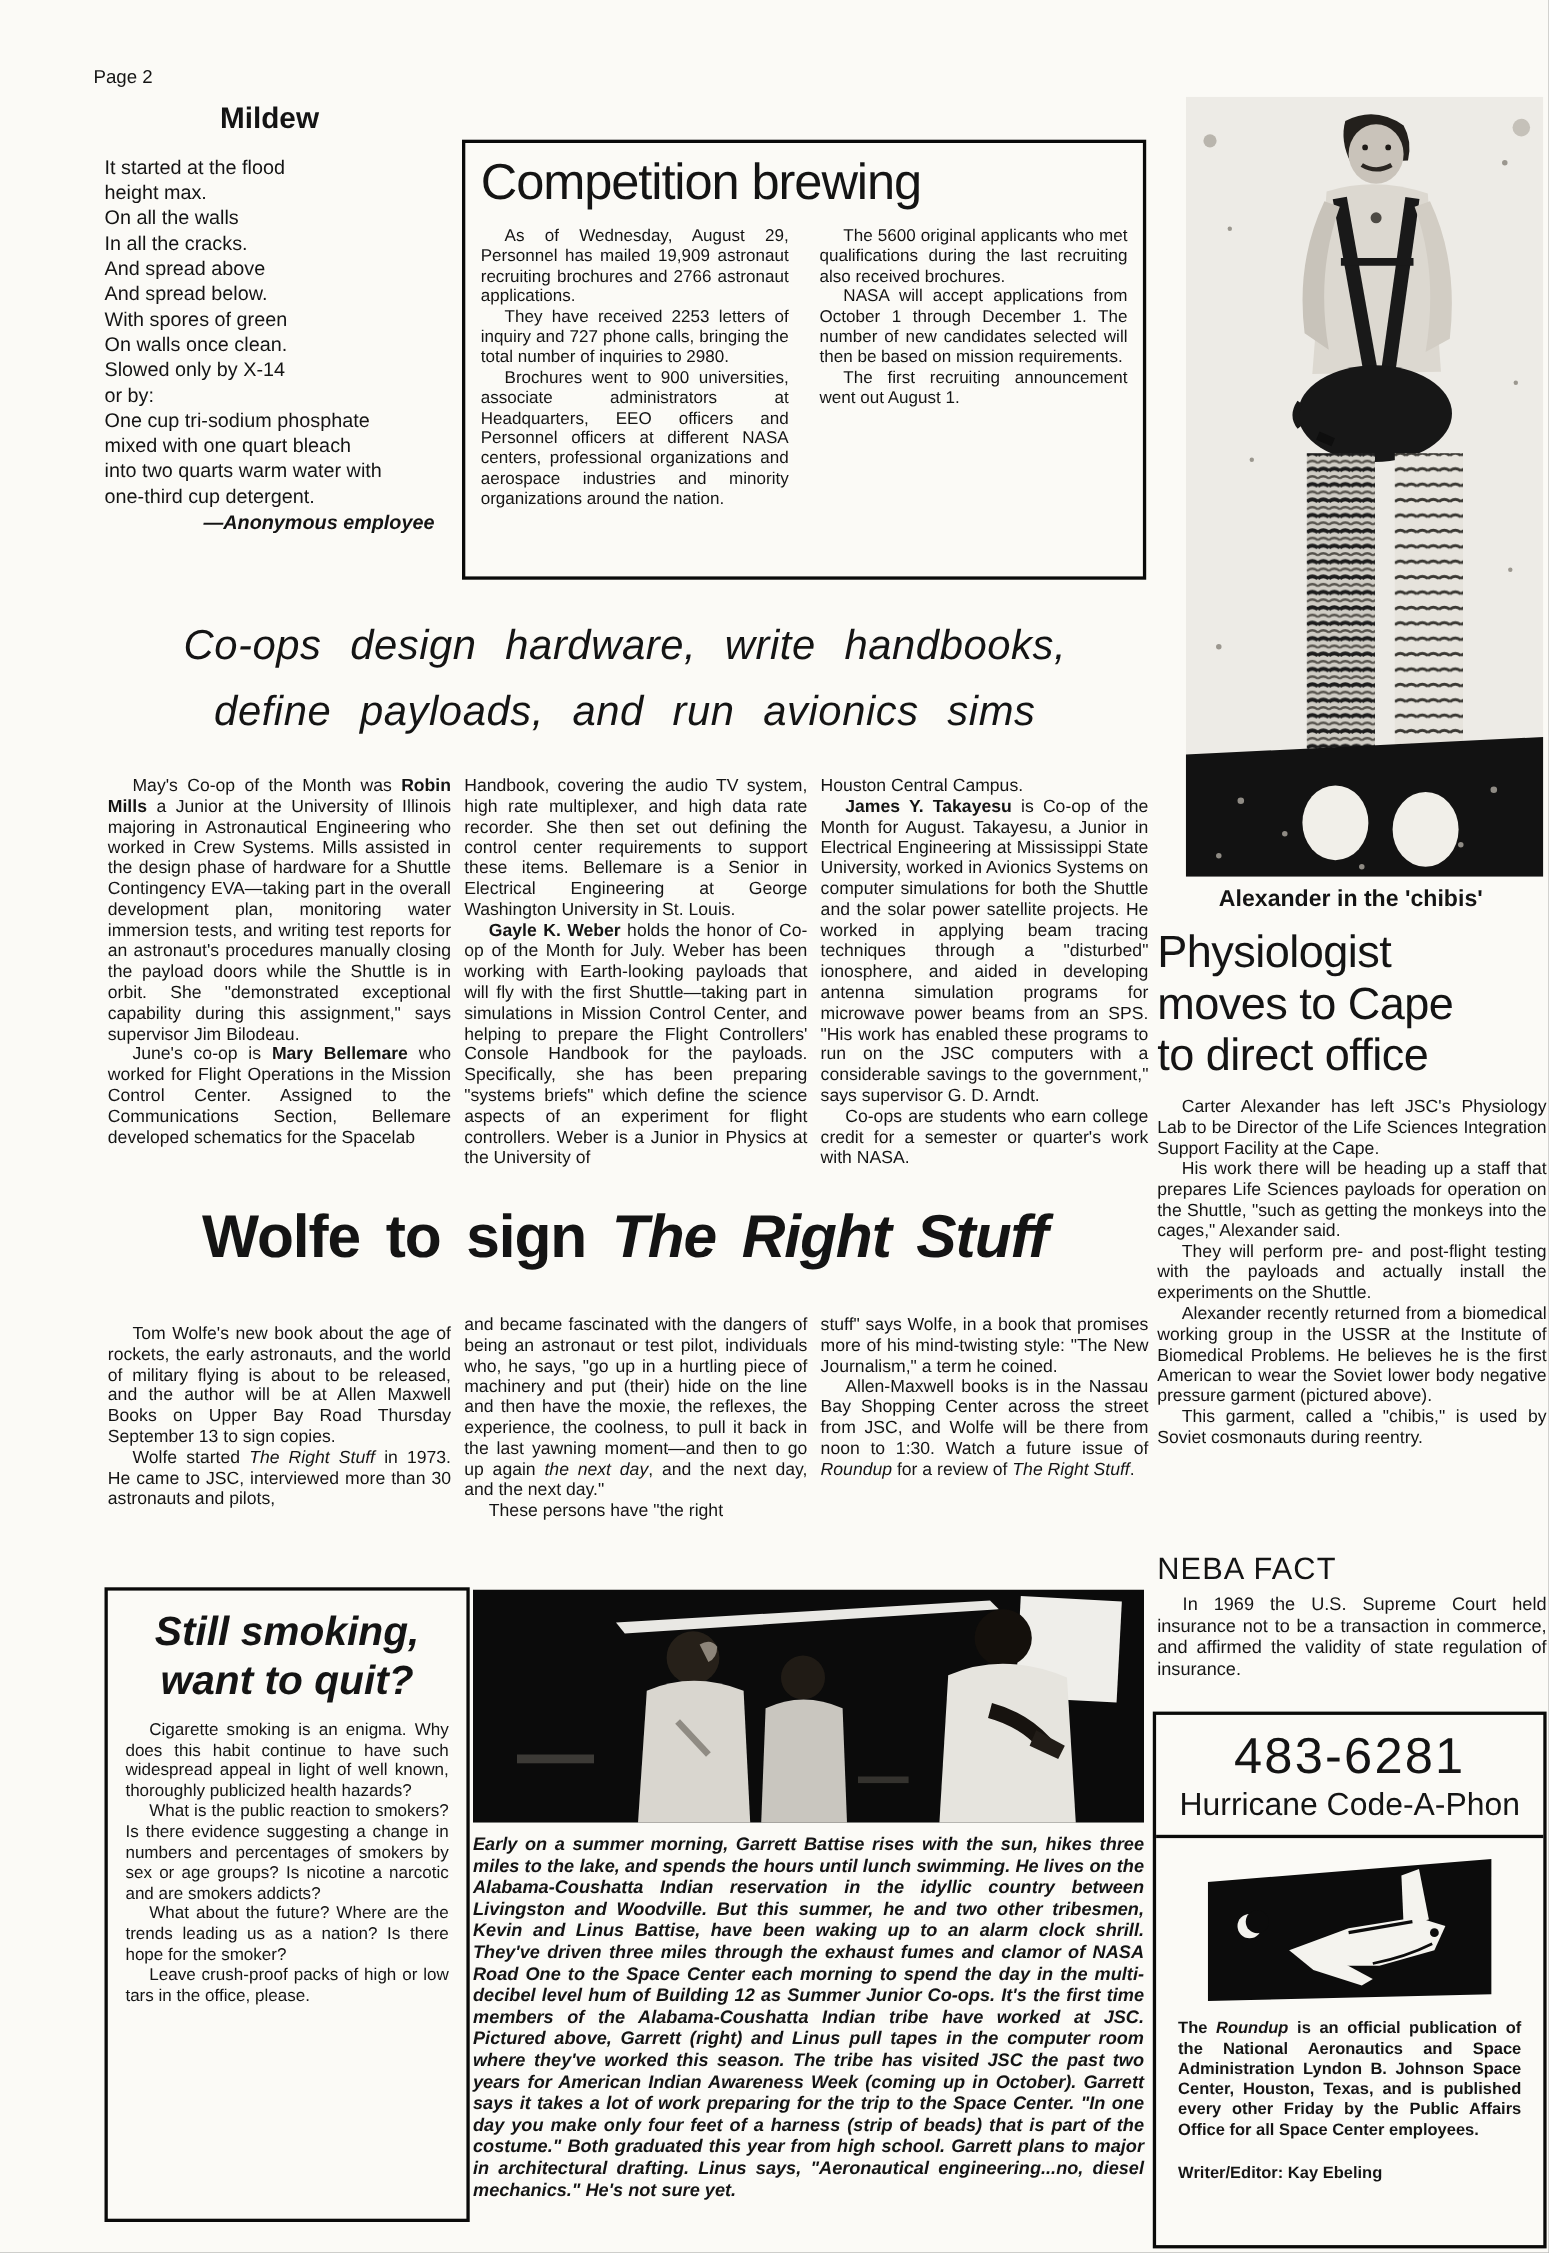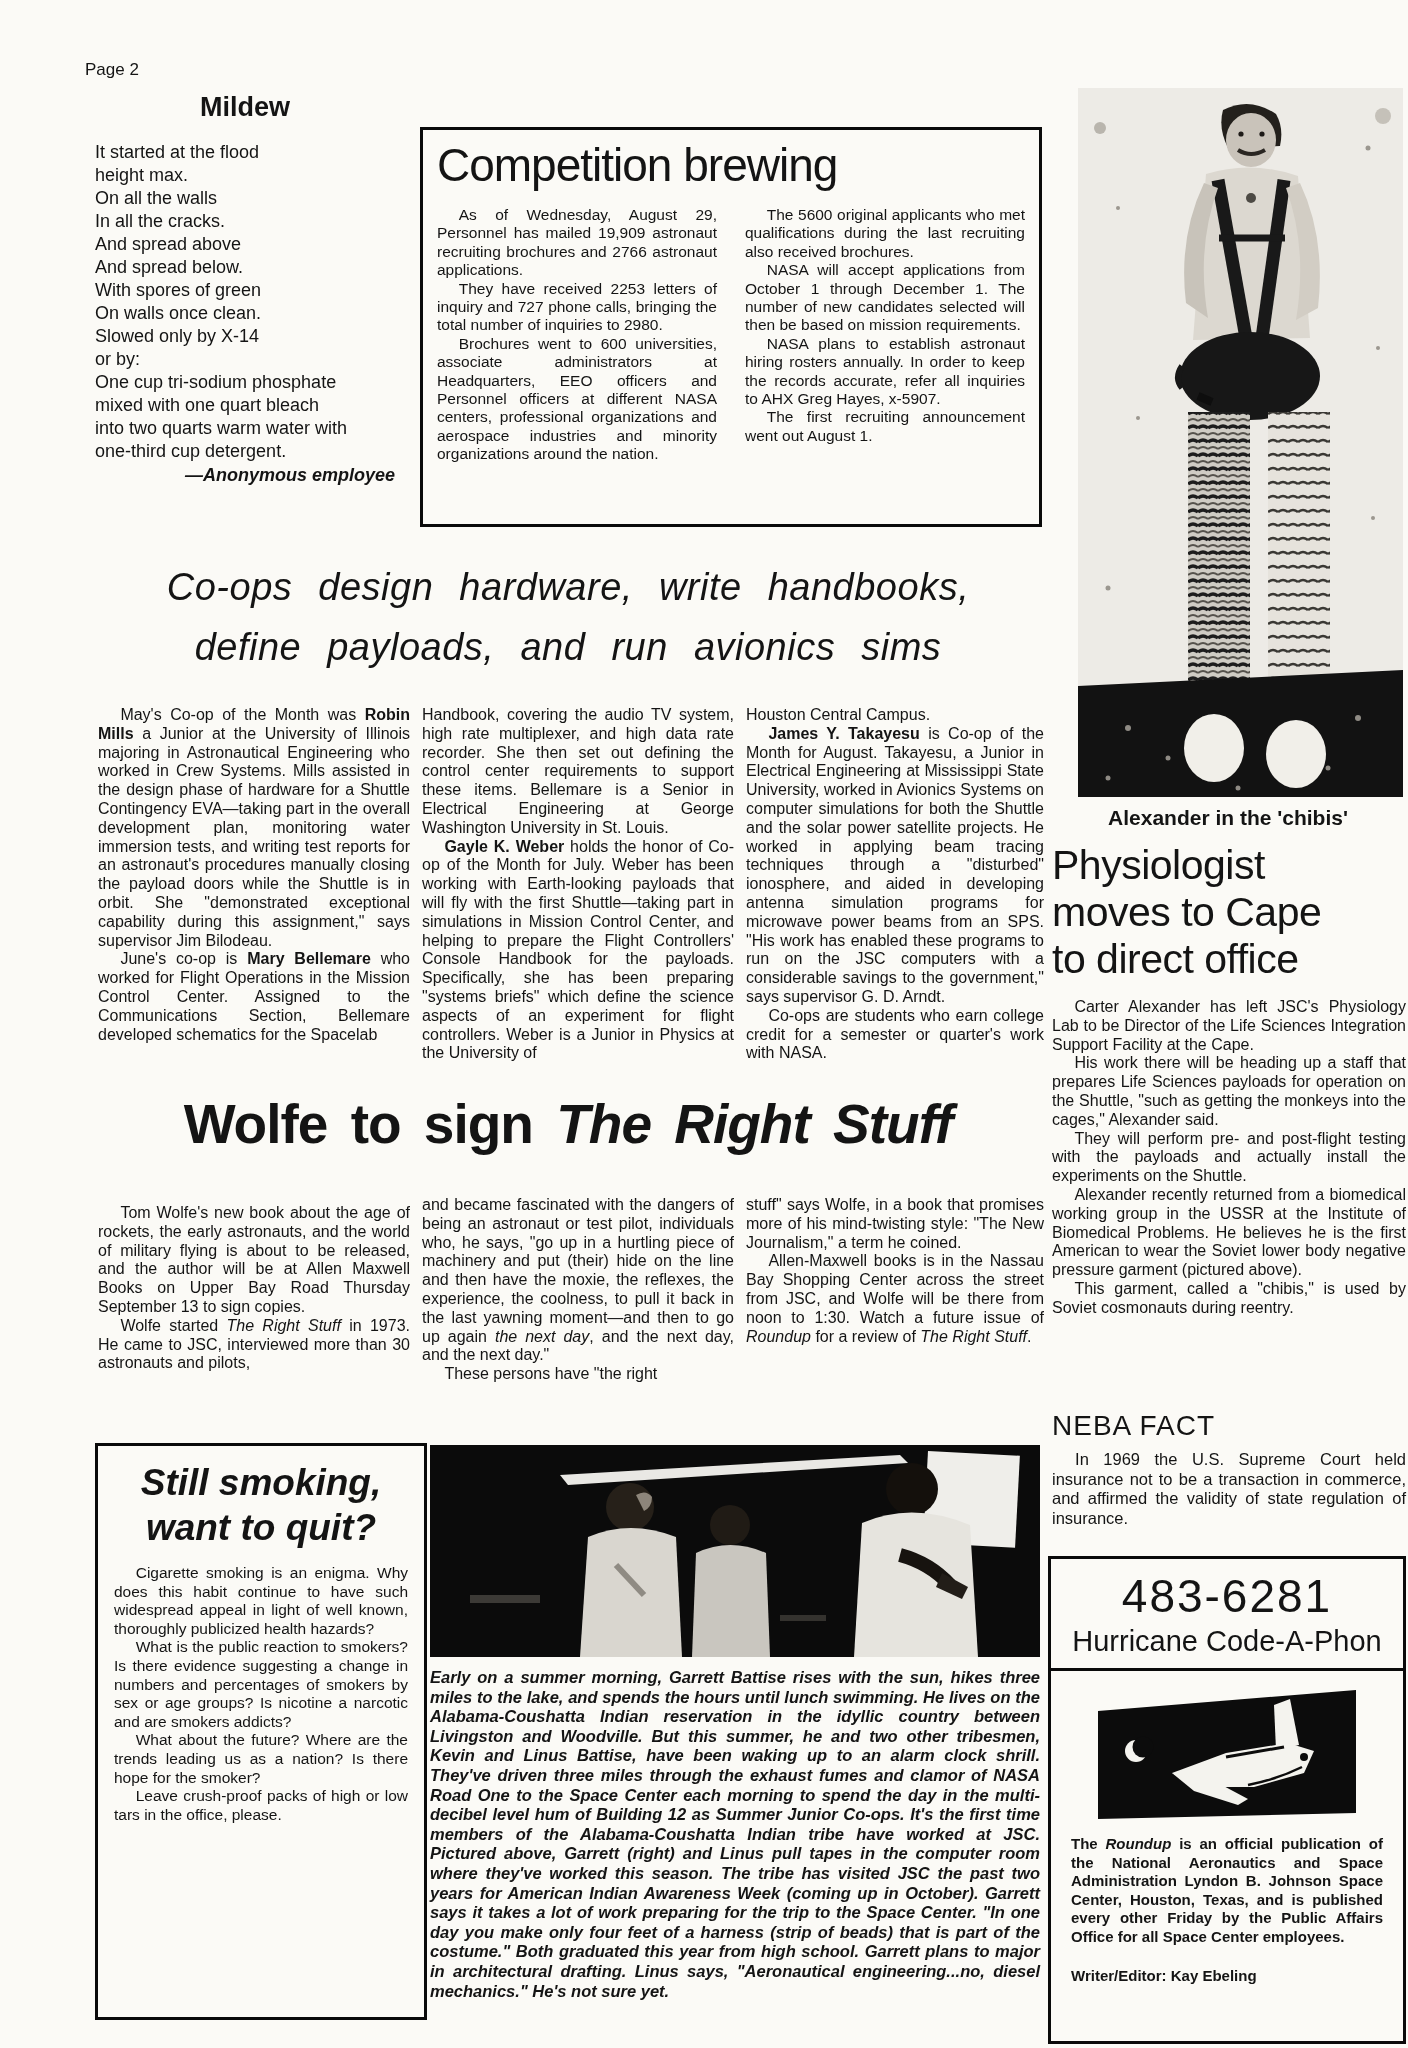--- a/index.html
+++ b/index.html
@@ -59,26 +59,25 @@
     </div>
     <div class="poem-byline">—Anonymous employee</div>
   </div>
 
   <div class="abs box" style="left:420px;top:127px;width:616px;height:394px;">
     <div class="h-competition" style="padding:8px 0 4px 14px;">Competition brewing</div>
     <div class="twocol bodytext" style="padding:10px 14px 0 14px;font-size:15.5px;line-height:18.4px;">
       <div class="c">
         <p>As of Wednesday, August 29, Personnel has mailed 19,909 astronaut recruiting brochures and 2766 astronaut applications.</p>
         <p>They have received 2253 letters of inquiry and 727 phone calls, bringing the total number of inquiries to 2980.</p>
-        <p>Brochures went to 600 universities, associate administrators at Headquarters, EEO officers and Personnel officers at different NASA centers, professional organizations and aerospace industries and minority organizations around the nation.</p>
+        <p>Brochures went to 900 universities, associate administrators at Headquarters, EEO officers and Personnel officers at different NASA centers, professional organizations and aerospace industries and minority organizations around the nation.</p>
       </div>
       <div class="c">
         <p>The 5600 original applicants who met qualifications during the last recruiting also received brochures.</p>
         <p>NASA will accept applications from October 1 through December 1. The number of new candidates selected will then be based on mission requirements.</p>
-        <p>NASA plans to establish astronaut hiring rosters annually. In order to keep the records accurate, refer all inquiries to AHX Greg Hayes, x-5907.</p>
         <p>The first recruiting announcement went out August 1.</p>
       </div>
     </div>
   </div>
 
   <div class="abs" style="left:1078px;top:88px;width:325px;height:709px;">
     <svg width="325" height="709" viewBox="0 0 325 709">
       <defs>
         <pattern id="accordion" width="10" height="14" patternUnits="userSpaceOnUse">
           <rect width="10" height="14" fill="#cfccc4"></rect>

